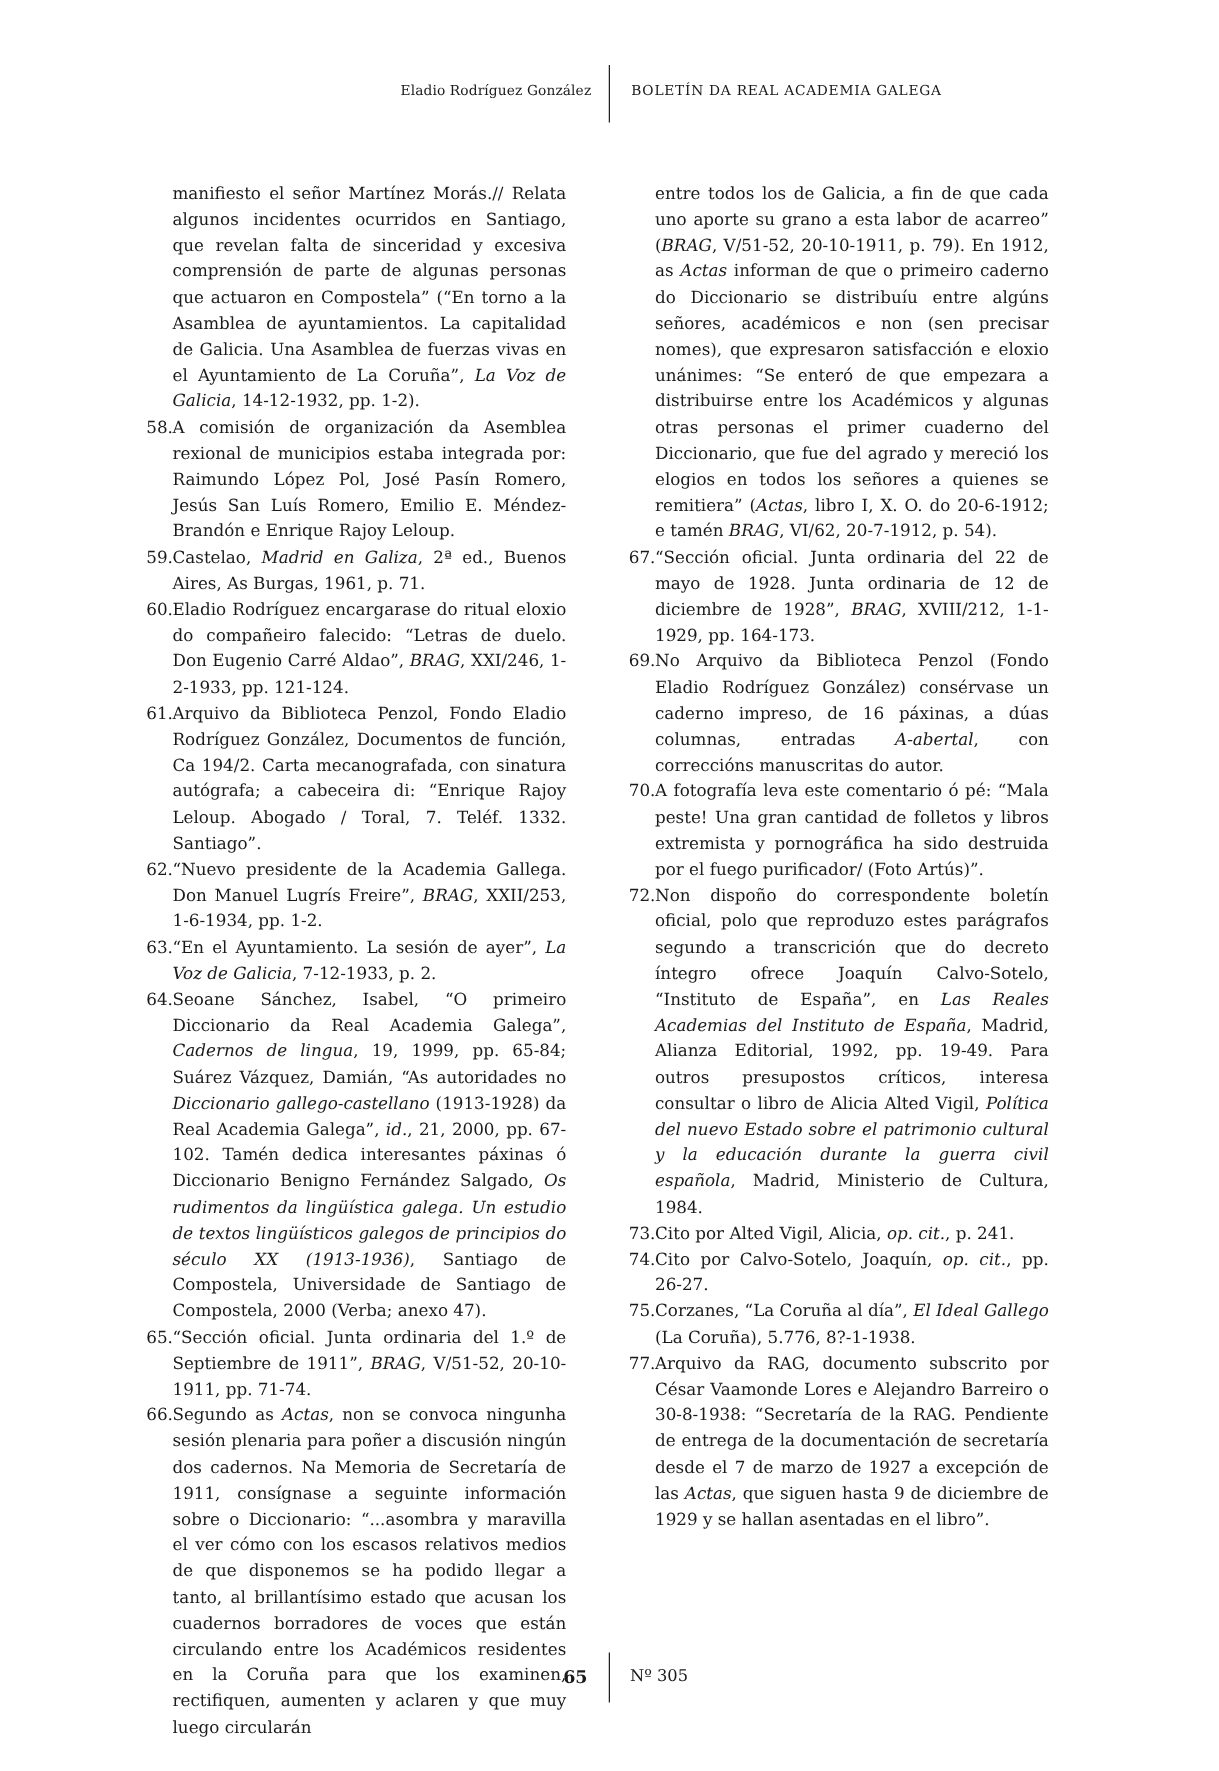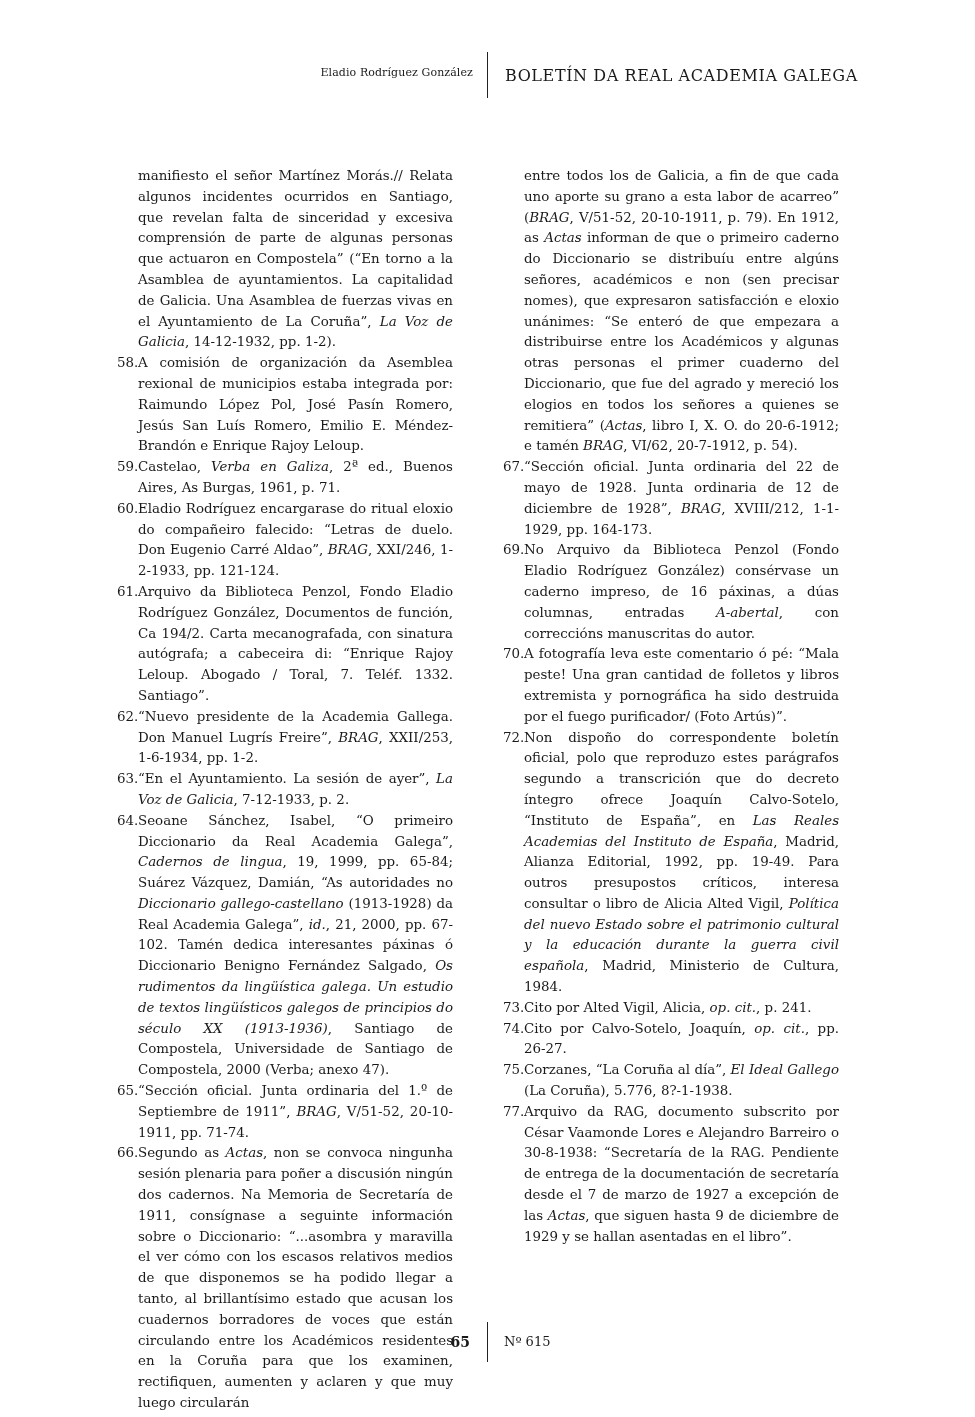--- a/index.html
+++ b/index.html
@@ -1,22 +1,22 @@
 <!DOCTYPE html>
 <html><head>
 <meta charset="utf-8">
 <style>
   html, body { margin: 0; padding: 0; background: #ffffff; }
   body { width: 975px; height: 1417px; position: relative; overflow: hidden;
          font-family: "DejaVu Serif", "Liberation Serif", serif; color: #1a1a1a; }
   .header { position: absolute; top: 52px; left: 0; width: 975px; height: 48px; }
   .header .author { position: absolute; right: 502px; top: 14px; font-size: 11px; letter-spacing: 0.1px; }
   .header .divider { position: absolute; left: 487px; top: 0; width: 1px; height: 46px; background: #222; }
-  .header .journal { position: absolute; left: 505px; top: 14px; font-size: 16px; letter-spacing: 0.6px; }
-  .col { position: absolute; top: 146px; width: 336px; font-size: 13.4px; line-height: 20.8px; text-align: justify; margin-top: 20px; }
+  .header .journal { position: absolute; left: 505px; top: 14px; font-size: 11px; letter-spacing: 0.6px; }
+  .col { position: absolute; top: 146px; width: 336px; font-size: 13.4px; line-height: 20.8px; text-align: justify; }
   .col.left { left: 117px; }
   .col.right { left: 503px; }
   .note { padding-left: 21px; text-indent: -21px; margin: 0; hyphens: auto; }
   .note.cont { text-indent: 0; }
   .num { display: inline-block; width: 21px; text-indent: 0; }
   i { font-style: italic; }
   .footer { position: absolute; top: 1322px; left: 0; width: 975px; height: 40px; }
   .footer .page { position: absolute; right: 505px; top: 12px; font-size: 14px; font-weight: bold; }
   .footer .divider { position: absolute; left: 487px; top: 0; width: 1px; height: 40px; background: #222; }
   .footer .issue { position: absolute; left: 504px; top: 12px; font-size: 13px; }
@@ -27,21 +27,21 @@
 <div class="header">
   <span class="author">Eladio Rodríguez González</span>
   <span class="divider"></span>
   <span class="journal">BOLETÍN DA REAL ACADEMIA GALEGA</span>
 </div>
 
 <div class="col left">
   <p class="note cont">manifiesto el señor Martínez Morás.// Relata algunos incidentes ocurridos en Santiago, que revelan falta de sinceridad y excesiva comprensión de parte de algunas personas que actuaron en Compostela” (“En torno a la Asamblea de ayuntamientos. La capitalidad de Galicia. Una Asamblea de fuerzas vivas en el Ayuntamiento de La Coruña”, <i>La Voz de Galicia</i>, 14-12-1932, pp. 1-2).</p>
   <div id="left-notes">
       <p class="note"><span class="num">58.</span><span>A comisión de organización da Asemblea rexional de municipios estaba integrada por: Raimundo López Pol, José Pasín Romero, Jesús San Luís Romero, Emilio E. Méndez-Brandón e Enrique Rajoy Leloup.</span></p>
-      <p class="note"><span class="num">59.</span><span>Castelao, <i>Verba en Galiza</i>, 2ª ed., Buenos Aires, As Burgas, 1961, p. 71.</span></p>
+      <p class="note"><span class="num">59.</span><span>Castelao, <i>Madrid en Galiza</i>, 2ª ed., Buenos Aires, As Burgas, 1961, p. 71.</span></p>
       <p class="note"><span class="num">60.</span><span>Eladio Rodríguez encargarase do ritual eloxio do compañeiro falecido: “Letras de duelo. Don Eugenio Carré Aldao”, <i>BRAG</i>, XXI/246, 1-2-1933, pp. 121-124.</span></p>
       <p class="note"><span class="num">61.</span><span>Arquivo da Biblioteca Penzol, Fondo Eladio Rodríguez González, Documentos de función, Ca 194/2. Carta mecanografada, con sinatura autógrafa; a cabeceira di: “Enrique Rajoy Leloup. Abogado / Toral, 7. Teléf. 1332. Santiago”.</span></p>
       <p class="note"><span class="num">62.</span><span>“Nuevo presidente de la Academia Gallega. Don Manuel Lugrís Freire”, <i>BRAG</i>, XXII/253, 1-6-1934, pp. 1-2.</span></p>
       <p class="note"><span class="num">63.</span><span>“En el Ayuntamiento. La sesión de ayer”, <i>La Voz de Galicia</i>, 7-12-1933, p. 2.</span></p>
       <p class="note"><span class="num">64.</span><span>Seoane Sánchez, Isabel, “O primeiro Diccionario da Real Academia Galega”, <i>Cadernos de lingua</i>, 19, 1999, pp. 65-84; Suárez Vázquez, Damián, “As autoridades no <i>Diccionario gallego-castellano</i> (1913-1928) da Real Academia Galega”, <i>id.</i>, 21, 2000, pp. 67-102. Tamén dedica interesantes páxinas ó Diccionario Benigno Fernández Salgado, <i>Os rudimentos da lingüística galega. Un estudio de textos lingüísticos galegos de principios do século XX (1913-1936)</i>, Santiago de Compostela, Universidade de Santiago de Compostela, 2000 (Verba; anexo 47).</span></p>
       <p class="note"><span class="num">65.</span><span>“Sección oficial. Junta ordinaria del 1.º de Septiembre de 1911”, <i>BRAG</i>, V/51-52, 20-10-1911, pp. 71-74.</span></p>
       <p class="note"><span class="num">66.</span><span>Segundo as <i>Actas</i>, non se convoca ningunha sesión plenaria para poñer a discusión ningún dos cadernos. Na Memoria de Secretaría de 1911, consígnase a seguinte información sobre o Diccionario: “...asombra y maravilla el ver cómo con los escasos relativos medios de que disponemos se ha podido llegar a tanto, al brillantísimo estado que acusan los cuadernos borradores de voces que están circulando entre los Académicos residentes en la Coruña para que los examinen, rectifiquen, aumenten y aclaren y que muy luego circularán</span></p>
     </div>
 </div>
 
@@ -55,14 +55,14 @@
       <p class="note"><span class="num">73.</span><span>Cito por Alted Vigil, Alicia, <i>op. cit.</i>, p. 241.</span></p>
       <p class="note"><span class="num">74.</span><span>Cito por Calvo-Sotelo, Joaquín, <i>op. cit.</i>, pp. 26-27.</span></p>
       <p class="note"><span class="num">75.</span><span>Corzanes, “La Coruña al día”, <i>El Ideal Gallego</i> (La Coruña), 5.776, 8?-1-1938.</span></p>
       <p class="note"><span class="num">77.</span><span>Arquivo da RAG, documento subscrito por César Vaamonde Lores e Alejandro Barreiro o 30-8-1938: “Secretaría de la RAG. Pendiente de entrega de la documentación de secretaría desde el 7 de marzo de 1927 a excepción de las <i>Actas</i>, que siguen hasta 9 de diciembre de 1929 y se hallan asentadas en el libro”.</span></p>
     </div>
 </div>
 
 <div class="footer">
   <span class="page">65</span>
   <span class="divider"></span>
-  <span class="issue">Nº 615</span>
+  <span class="issue">Nº 305</span>
 </div>
 
 </body></html>

